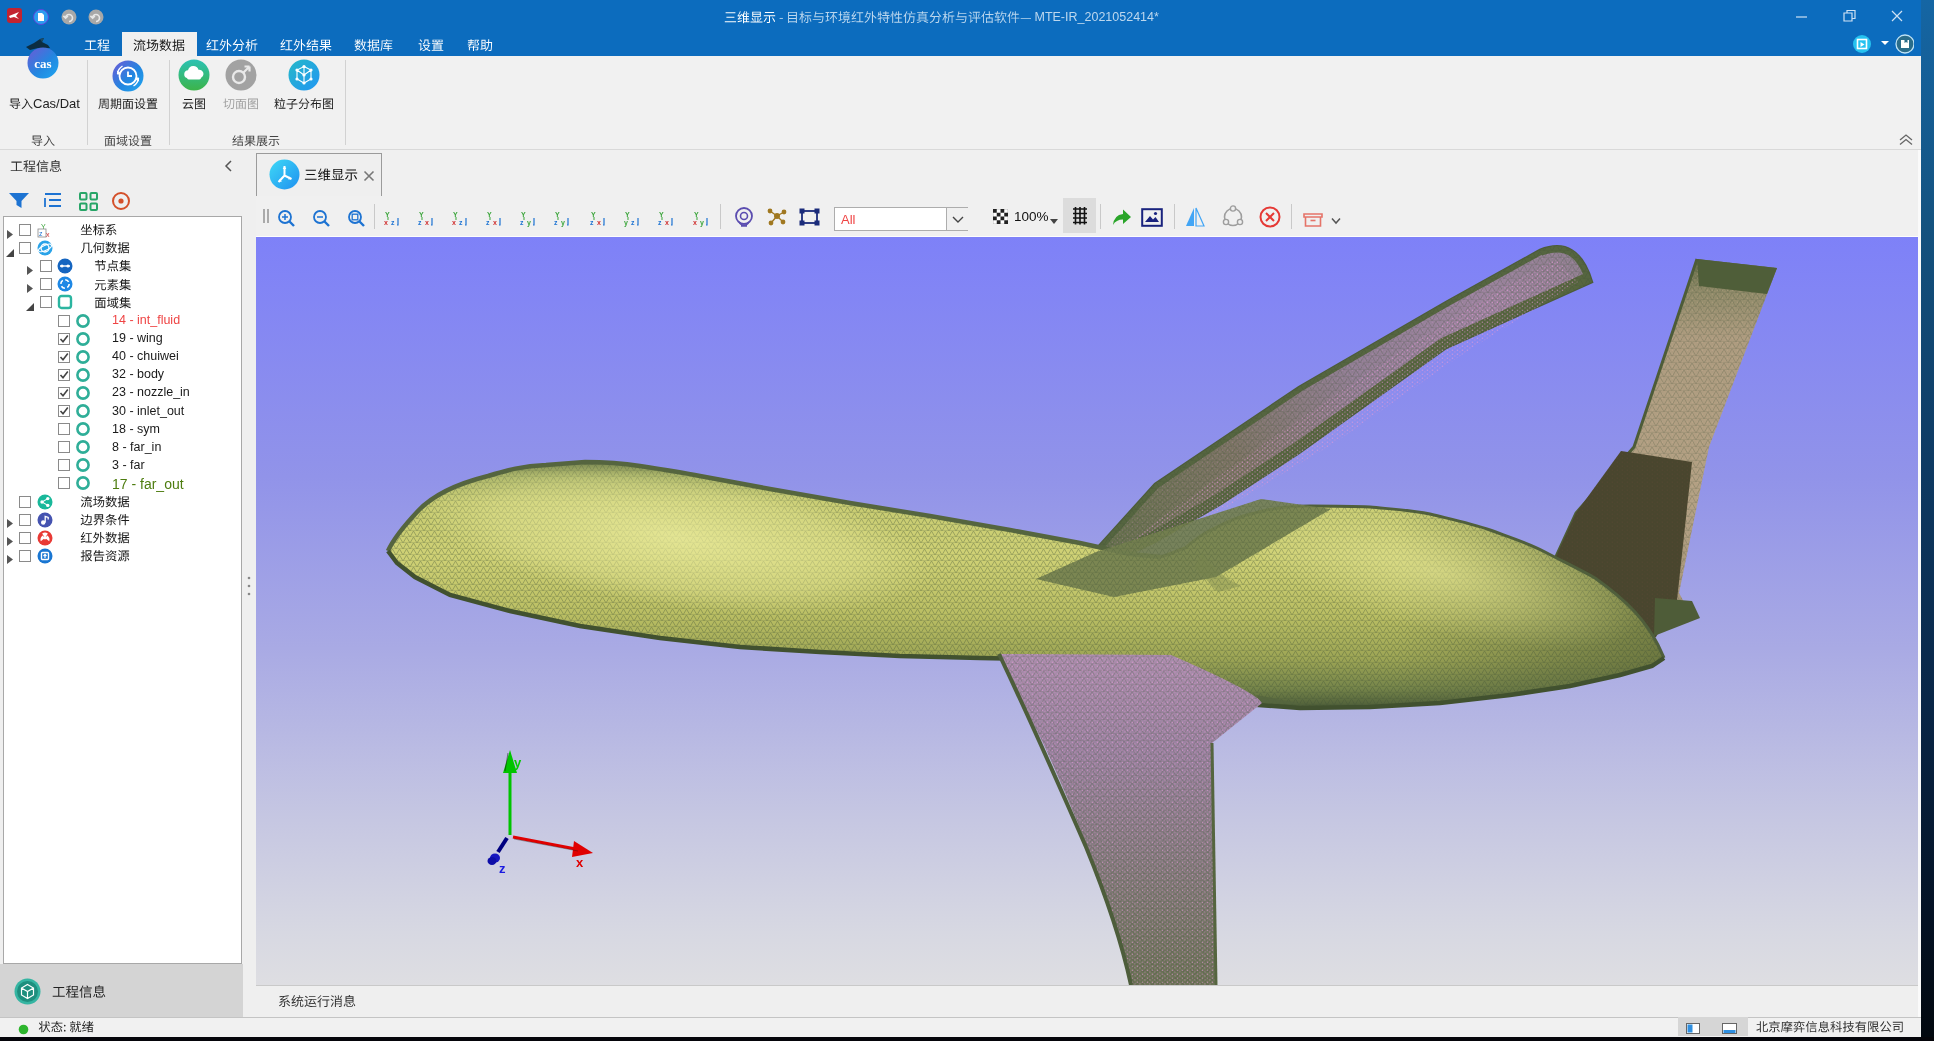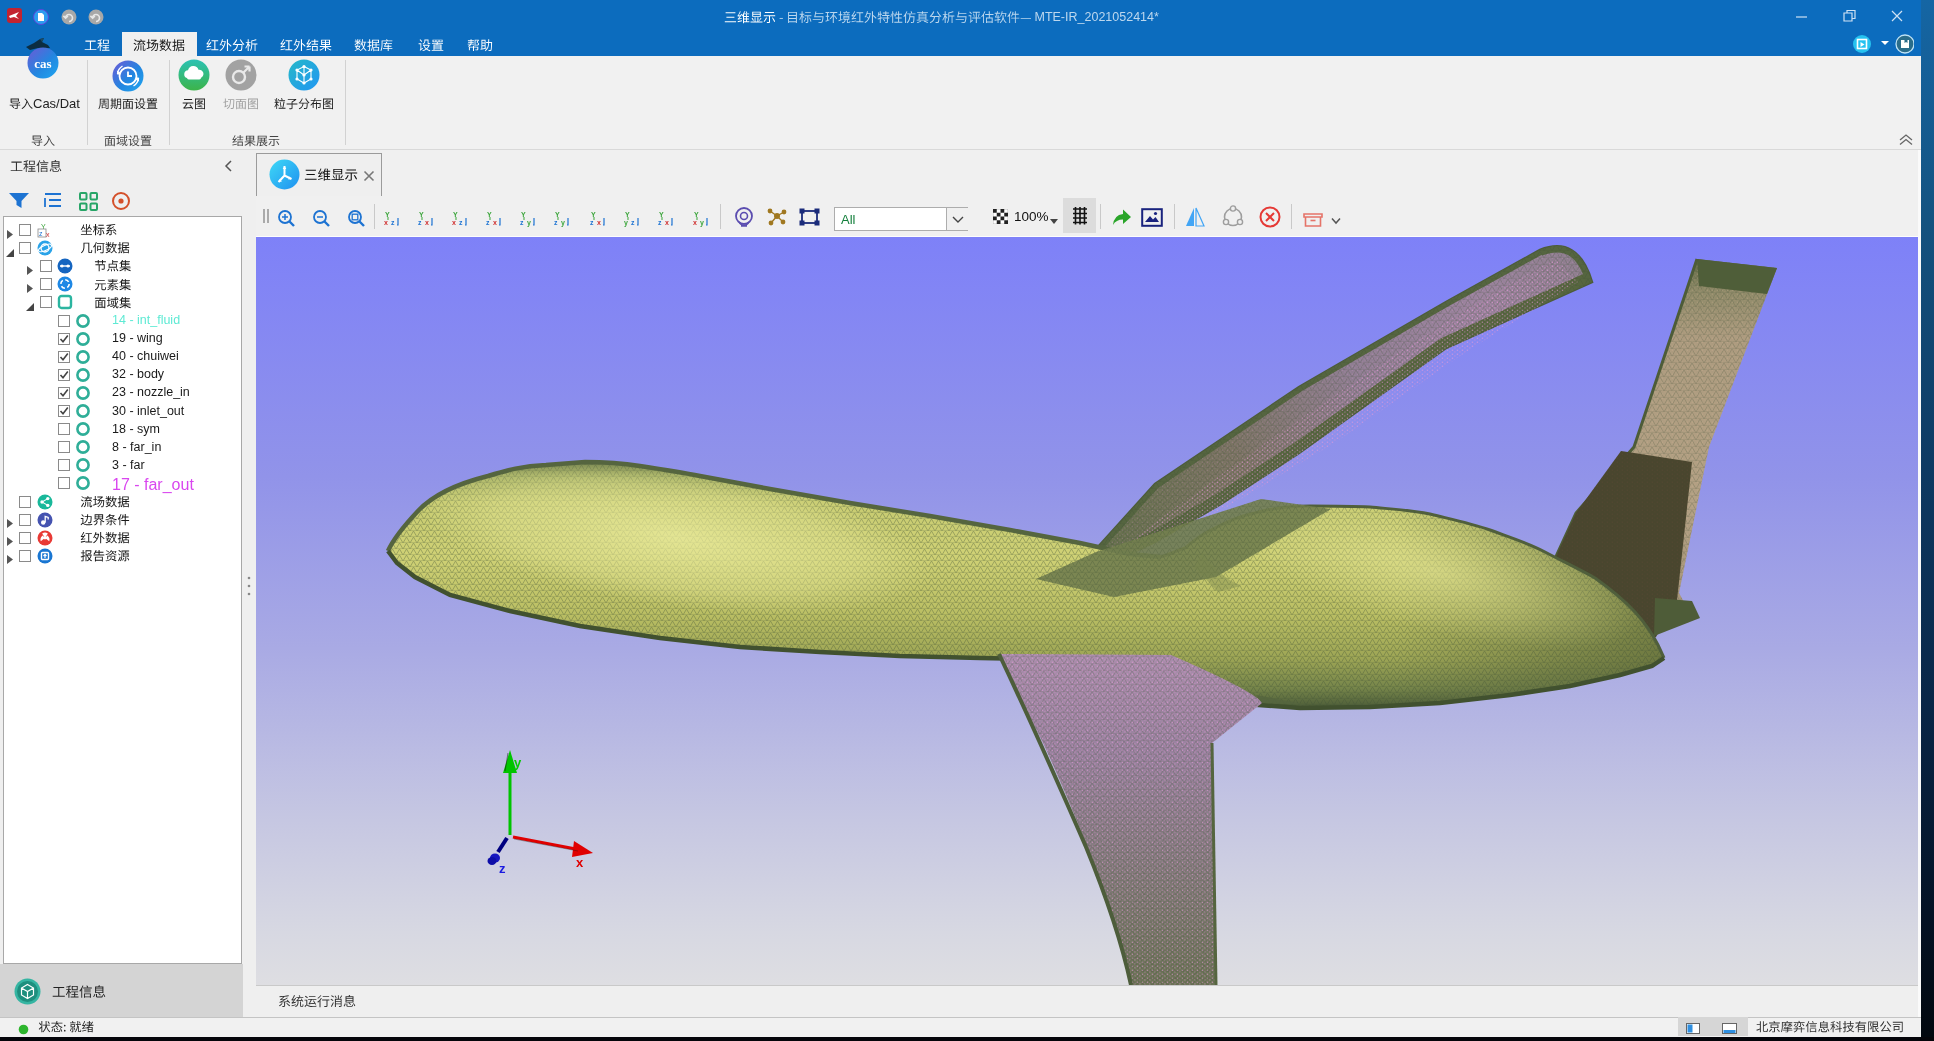--- a/index.html
+++ b/index.html
@@ -248,21 +248,21 @@
 <div class="abs" style="left:57px;top:294px"><svg width="16" height="16">
         <rect x="2" y="2" width="12" height="12" rx="2.5" fill="#fff" stroke="#2bb5a0" stroke-width="2.4"></rect>
       </svg></div>
 <div style="position:absolute;left:94px;top:295px;opacity:1;"><svg width="38" height="16" viewBox="0 -12.5 38 16.2">
         <path d="M4.9 -4.2H7.5V-2.8H4.9ZM4.9 -4.9V-6.3H7.5V-4.9ZM4.9 -2.0H7.5V-0.5H4.9ZM0.7 -9.7V-8.8H5.6C5.5 -8.3 5.3 -7.7 5.2 -7.2H1.3V1.0H2.2V0.3H10.2V1.0H11.2V-7.2H6.2L6.7 -8.8H11.8V-9.7ZM2.2 -0.5V-6.3H4.0V-0.5ZM10.2 -0.5H8.4V-6.3H10.2Z M16.2 -1.3 16.4 -0.4C17.6 -0.7 19.2 -1.2 20.7 -1.6L20.6 -2.4C19.0 -2.0 17.3 -1.5 16.2 -1.3ZM17.7 -5.9H19.3V-3.7H17.7ZM17.0 -6.6V-3.0H20.1V-6.6ZM12.9 -1.6 13.3 -0.7C14.3 -1.2 15.5 -1.8 16.7 -2.4L16.4 -3.2L15.2 -2.7V-6.6H16.4V-7.5H15.2V-10.4H14.4V-7.5H13.0V-6.6H14.4V-2.2C13.8 -2.0 13.3 -1.8 12.9 -1.6ZM23.3 -6.6C23.0 -5.4 22.6 -4.3 22.1 -3.4C21.9 -4.6 21.8 -6.1 21.7 -7.8H24.4V-8.7H23.7L24.2 -9.2C23.9 -9.6 23.3 -10.1 22.7 -10.5L22.2 -10.0C22.7 -9.6 23.4 -9.0 23.7 -8.7H21.7L21.7 -10.5H20.8L20.8 -8.7H16.6V-7.8H20.8C20.9 -5.7 21.1 -3.7 21.4 -2.2C20.7 -1.2 19.8 -0.4 18.8 0.3C19.0 0.4 19.4 0.7 19.5 0.9C20.3 0.3 21.0 -0.4 21.6 -1.1C22.0 0.2 22.6 1.0 23.3 1.0C24.1 1.0 24.4 0.5 24.5 -1.2C24.3 -1.3 24.0 -1.5 23.8 -1.7C23.8 -0.4 23.7 0.1 23.4 0.1C23.0 0.1 22.6 -0.7 22.3 -2.1C23.1 -3.3 23.7 -4.8 24.1 -6.4Z M30.8 -3.7V-2.8H25.7V-2.0H29.9C28.7 -1.1 26.9 -0.3 25.4 0.1C25.6 0.3 25.8 0.6 26.0 0.9C27.6 0.4 29.5 -0.6 30.8 -1.7V1.0H31.7V-1.7C33.0 -0.7 34.9 0.3 36.5 0.8C36.6 0.5 36.9 0.2 37.1 -0.0C35.5 -0.4 33.8 -1.2 32.6 -2.0H36.8V-2.8H31.7V-3.7ZM31.1 -6.9V-6.1H28.1V-6.9ZM30.8 -10.3C31.0 -10.0 31.2 -9.5 31.4 -9.2H28.6C28.8 -9.6 29.1 -10.0 29.3 -10.3L28.3 -10.5C27.8 -9.4 26.8 -8.0 25.4 -7.0C25.6 -6.9 25.9 -6.6 26.1 -6.4C26.4 -6.7 26.8 -7.0 27.1 -7.4V-3.4H28.1V-3.8H36.5V-4.5H32.0V-5.4H35.6V-6.1H32.0V-6.9H35.6V-7.6H32.0V-8.4H36.1V-9.2H32.4C32.2 -9.6 31.9 -10.1 31.7 -10.5ZM31.1 -7.6H28.1V-8.4H31.1ZM31.1 -5.4V-4.5H28.1V-5.4Z" fill="#1a1a1a"></path>
       </svg></div>
 <div class="abs" style="left:58px;top:315px;width:12px;height:12px;background:#fff;border:1px solid #8a8a8a"></div>
 <div class="abs" style="left:75px;top:313px"><svg width="16" height="16">
         <circle cx="8" cy="8" r="5.6" fill="#fff" stroke="#2fae98" stroke-width="2.6"></circle>
       </svg></div>
-<div class="abs" style="left:112px;top:313px;font-size:12.5px;color:#5eead4">14 - int_fluid</div>
+<div class="abs" style="left:112px;top:313px;font-size:12.5px;color:#ef4444">14 - int_fluid</div>
 <div class="abs" style="left:58px;top:333px;width:12px;height:12px;background:#fff;border:1px solid #8a8a8a">
       <svg width="10" height="10" style="position:absolute;left:0px;top:0px">
         <path d="M1.5 5 L4 7.8 L8.8 1.5" fill="none" stroke="#444" stroke-width="1.6"></path>
       </svg>
     </div>
 <div class="abs" style="left:75px;top:331px"><svg width="16" height="16">
         <circle cx="8" cy="8" r="5.6" fill="#fff" stroke="#2fae98" stroke-width="2.6"></circle>
       </svg></div>
 <div class="abs" style="left:112px;top:331px;font-size:12.5px;color:#1a1a1a">19 - wing</div>
 <div class="abs" style="left:58px;top:351px;width:12px;height:12px;background:#fff;border:1px solid #8a8a8a">
@@ -313,21 +313,21 @@
 <div class="abs" style="left:112px;top:440px;font-size:12.5px;color:#1a1a1a">8 - far_in</div>
 <div class="abs" style="left:58px;top:459px;width:12px;height:12px;background:#fff;border:1px solid #8a8a8a"></div>
 <div class="abs" style="left:75px;top:457px"><svg width="16" height="16">
         <circle cx="8" cy="8" r="5.6" fill="#fff" stroke="#2fae98" stroke-width="2.6"></circle>
       </svg></div>
 <div class="abs" style="left:112px;top:458px;font-size:12.5px;color:#1a1a1a">3 - far</div>
 <div class="abs" style="left:58px;top:477px;width:12px;height:12px;background:#fff;border:1px solid #8a8a8a"></div>
 <div class="abs" style="left:75px;top:475px"><svg width="16" height="16">
         <circle cx="8" cy="8" r="5.6" fill="#fff" stroke="#2fae98" stroke-width="2.6"></circle>
       </svg></div>
-<div class="abs" style="left:112px;top:476px;font-size:16px;color:#d946ef">17 - far_out</div>
+<div class="abs" style="left:112px;top:476px;font-size:14px;color:#4d7c0f">17 - far_out</div>
 <div class="abs" style="left:19px;top:496px;width:12px;height:12px;background:#fff;border:1px solid #8a8a8a"></div>
 <div class="abs" style="left:37px;top:494px"><svg width="16" height="16">
         <circle cx="8" cy="8" r="7.5" fill="#19b89a"></circle>
         <g fill="#fff">
           <circle cx="10.8" cy="4.6" r="1.7"></circle>
           <circle cx="5" cy="8" r="1.7"></circle>
           <circle cx="10.8" cy="11.4" r="1.7"></circle>
         </g>
         <path d="M10.8 4.6 L5 8 L10.8 11.4" stroke="#fff" stroke-width="1.1" fill="none"></path>
       </svg></div>
@@ -526,21 +526,21 @@
 <div class="abs" style="left:799px;top:208px"><svg width="21" height="18">
 <rect x="3" y="3" width="15" height="12" fill="none" stroke="#1a2b7a" stroke-width="1.8"></rect>
 <g fill="#1a2b7a">
           <rect x="0.5" y="0.5" width="5" height="5"></rect>
           <rect x="15.5" y="0.5" width="5" height="5"></rect>
           <rect x="0.5" y="12.5" width="5" height="5"></rect>
           <rect x="15.5" y="12.5" width="5" height="5"></rect>
         </g>
       </svg></div>
 <div class="abs" style="left:834px;top:207px;width:134px;height:24px;background:#fff;border:1px solid #adadad">
-<div class="abs" style="left:6px;top:4px;font-size:13px;color:#15803d">All</div>
+<div class="abs" style="left:6px;top:4px;font-size:13px;color:#ef4444">All</div>
 <div class="abs" style="left:111px;top:0;width:22px;height:22px;background:#f0f0f0;border-left:1px solid #adadad">
 <svg width="22" height="22">
           <path d="M6 9 L11 14 L16 9" fill="none" stroke="#444" stroke-width="1.4"></path>
         </svg></div>
     </div>
 <div class="abs" style="left:993px;top:209px"><svg width="15" height="15">
 <rect width="15" height="15" fill="#fff" stroke="#888" stroke-width="0.5"></rect>
 <g fill="#222">
           <rect x="0" y="0" width="3.75" height="3.75"></rect>
           <rect x="7.5" y="0" width="3.75" height="3.75"></rect>

